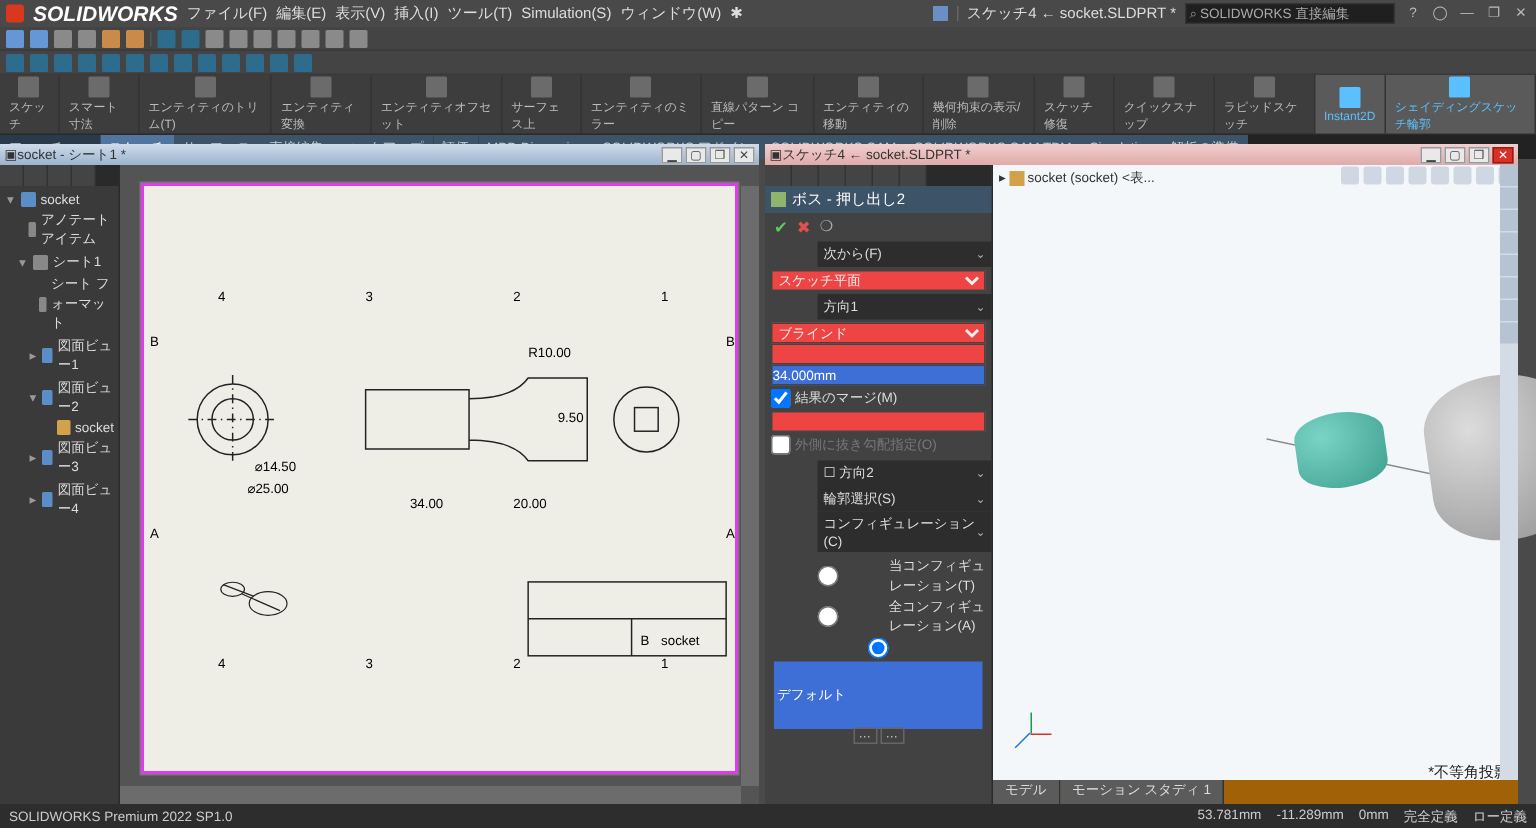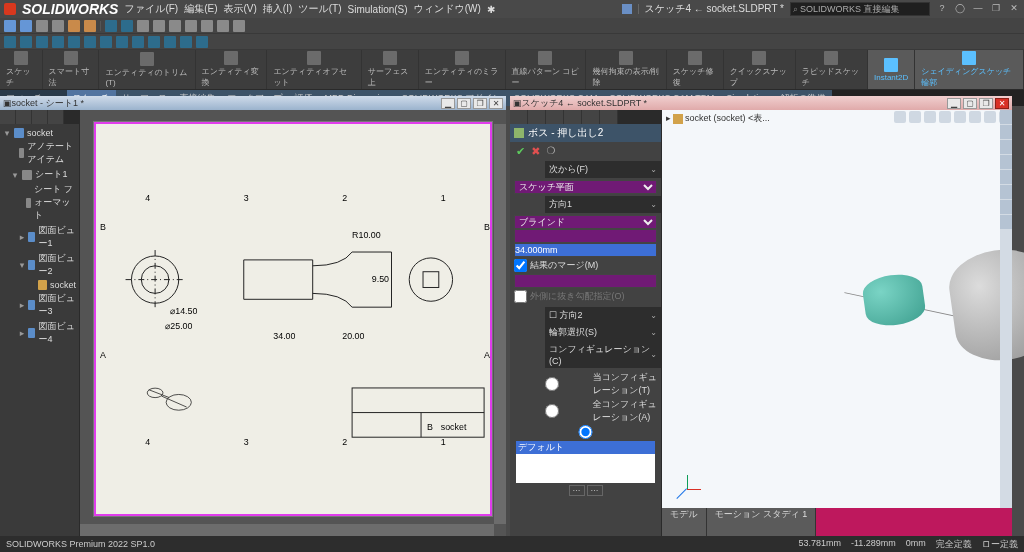--- a/index.html
+++ b/index.html
@@ -70,27 +70,27 @@
 .pp-tabs{height:14px;display:flex;background:#2a2a2a;}
 .pp-tabs .t{width:18px;height:14px;background:#444;border-right:1px solid #333;}
 .pp-hdr{background:#3d5368;padding:2px 4px;font-size:10px;color:#fff;display:flex;align-items:center;gap:4px;}
 .pp-hdr .pico{width:10px;height:10px;background:#8eb56b;}
 .pp-ok{display:flex;gap:6px;padding:3px 6px;}
 .pp-ok .ok{color:#5dc95d;font-size:11px;}
 .pp-ok .cancel{color:#e05050;font-size:11px;}
 .pp-sec{background:#2d2d2d;padding:2px 4px;font-size:9px;color:#ddd;display:flex;justify-content:space-between;align-items:center;margin-left:35px;}
 .pp-sec .chev{font-size:8px;color:#aaa;}
 .pp-body{padding:2px 4px;font-size:9px;}
-.pp-body select,.pp-body input{width:100%;background:#701a75;border:1px solid #444;color:#eee;font-size:9px;height:14px;}
+.pp-body select,.pp-body input{width:100%;background:#ef4444;border:1px solid #444;color:#eee;font-size:9px;height:14px;}
 .pp-body input.sel{background:#3d6fd6;color:#fff;}
 .pp-body .chk{display:flex;align-items:center;gap:3px;margin:2px 0;}
 .pp-body .chk input{width:auto;height:auto;}
 .pp-body .radio{display:flex;align-items:center;gap:3px;margin:1px 0;}
 .pp-list{background:#fff;height:42px;margin:2px;color:#333;font-size:9px;}
-.pp-list .hi{background:#3d6fd6;color:#fff;padding:0 2px;}
+.pp-list .hi{background:#3d6fd6;color:#fff;padding:16px 2px;}
 .pp-btm{display:flex;justify-content:center;margin:2px 0;}
 .pp-btm .b{font-size:8px;padding:0 3px;border:1px solid #666;margin:0 1px;color:#ccc;}
 
 .view3d{position:absolute;top:14px;left:152px;right:0;bottom:12px;background:#f4f7fa;}
 .bread{position:absolute;top:2px;left:4px;font-size:9px;color:#333;}
 .bread .cube{display:inline-block;width:10px;height:10px;background:#d2a24a;vertical-align:middle;margin-right:2px;}
 .hud{position:absolute;top:0;right:0;height:14px;display:flex;gap:3px;padding:1px;}
 .hud .h{width:12px;height:12px;background:#cfd8e2;border-radius:2px;}
 .task-pane{position:absolute;right:0;top:14px;width:12px;bottom:0;background:#d3dbe4;}
 .task-pane .tp{width:12px;height:14px;background:#b5c3d3;margin-bottom:1px;}
@@ -99,21 +99,21 @@
 .cyl{position:absolute;}
 .cyl.big{width:100px;height:110px;left:290px;top:140px;background:radial-gradient(ellipse at 30% 30%,#dcdcdc,#8f8f8f);border-radius:50%/30%;transform:rotate(-8deg);}
 .cyl.small{width:60px;height:50px;left:202px;top:165px;background:radial-gradient(ellipse at 30% 30%,#7ad4c5,#3d9e8e);border-radius:50%/30%;transform:rotate(-8deg);}
 .axis{position:absolute;width:220px;height:1px;background:#888;left:180px;top:205px;transform:rotate(12deg);}
 .triad{position:absolute;left:10px;bottom:20px;width:30px;height:30px;}
 .triad .ax{position:absolute;left:15px;top:15px;width:14px;height:1px;transform-origin:0 0;}
 .triad .x{background:#d93025;}
 .triad .y{background:#0f9d58;transform:rotate(-90deg);}
 .triad .z{background:#1a73e8;transform:rotate(135deg);}
 .viewname{position:absolute;right:6px;bottom:2px;font-size:10px;color:#222;}
-.doc-tabs{position:absolute;left:152px;right:0;bottom:0;height:28px;background:#be185d;display:flex;}
+.doc-tabs{position:absolute;left:152px;right:0;bottom:0;height:16px;background:#a16207;display:flex;}
 .doc-tabs .dt{padding:0 8px;font-size:9px;background:#5b5b5b;color:#ddd;border-right:1px solid #333;}
 
 
 .status{position:absolute;left:0;right:0;bottom:0;height:16px;background:#2d2d2d;display:flex;align-items:center;font-size:9px;color:#ccc;padding:0 6px;}
 .status .r{margin-left:auto;display:flex;gap:10px;}
 </style>
 </head>
 <body>
 
 <div class="menubar">
@@ -202,20 +202,24 @@
       <div class="ricon"></div>
       <div class="rtxt">サーフェス上</div>
     </div>
   <div class="rgroup">
       <div class="ricon"></div>
       <div class="rtxt">エンティティのミラー</div>
     </div>
   <div class="rgroup">
       <div class="ricon"></div>
       <div class="rtxt">直線パターン コピー</div>
+    </div>
+  <div class="rgroup">
+      <div class="ricon"></div>
+      <div class="rtxt">エンティティの移動</div>
     </div>
   <div class="rgroup">
       <div class="ricon"></div>
       <div class="rtxt">幾何拘束の表示/削除</div>
     </div>
   <div class="rgroup">
       <div class="ricon"></div>
       <div class="rtxt">スケッチ修復</div>
     </div>
   <div class="rgroup">

